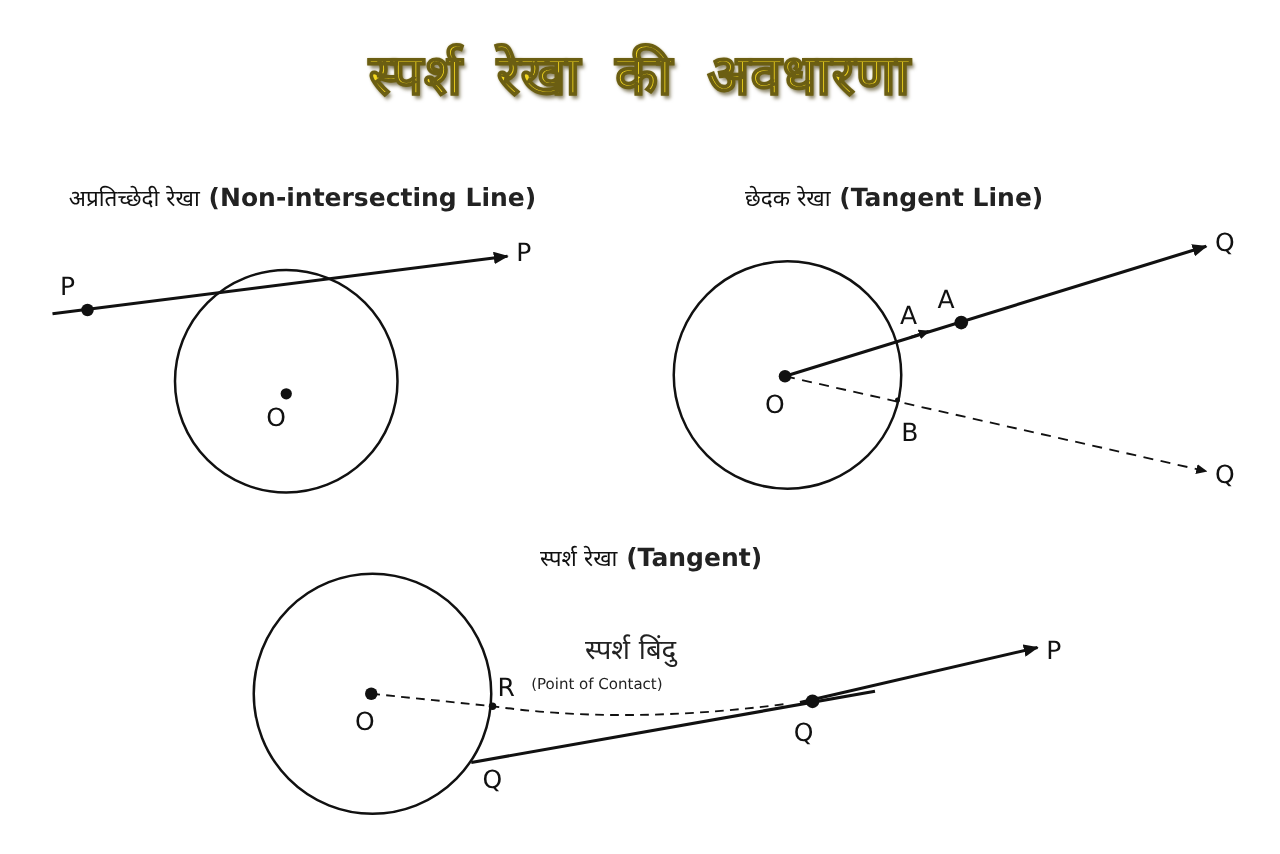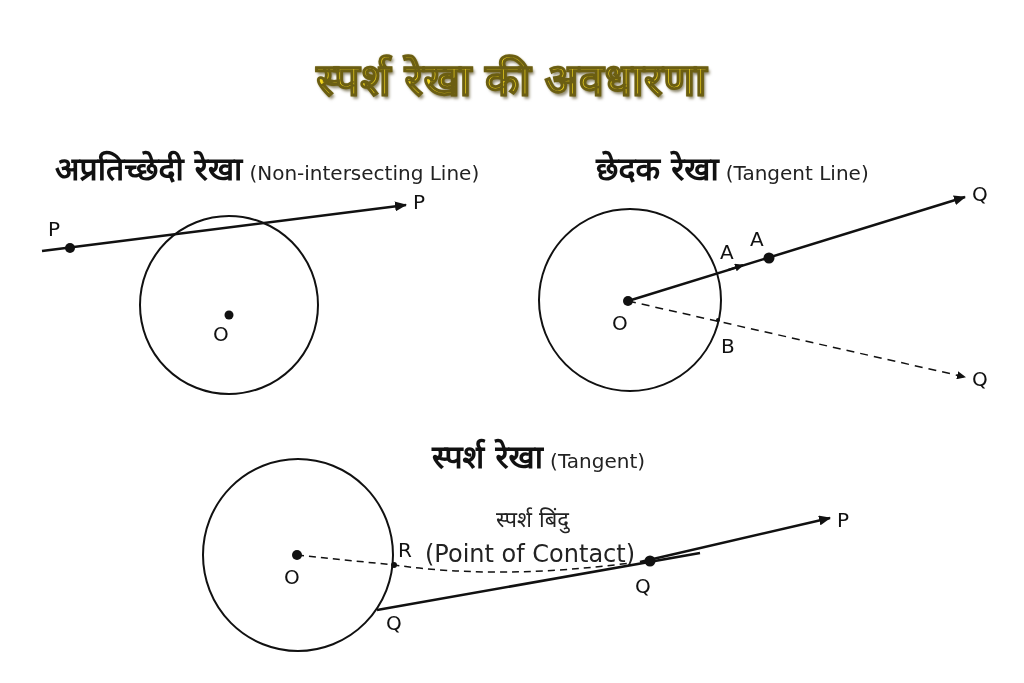--- a/index.html
+++ b/index.html
@@ -1,31 +1,30 @@
 <!DOCTYPE html>
 <html><head>
   <meta charset="utf-8">
   <style>
     html, body { margin: 0; padding: 0; background: #ffffff; }
     body { width: 1024px; height: 683px; position: relative; overflow: hidden; font-family: "DejaVu Sans", "Liberation Sans", sans-serif; }
     .title {
       position: absolute; left: 0; top: 28px; width: 1024px; text-align: center;
-      font-family: Liberation Sans, sans-serif; font-weight: bold; font-size: 44px;
+      font-family: Liberation Mono, monospace; font-weight: bold; font-size: 44px;
       color: #f5d81e; letter-spacing: 1px;
       -webkit-text-stroke: 1.5px #6b5e12;
       text-shadow: 2px 3px 3px rgba(60,50,0,0.55), 0 0 2px #7a6a10;
-      margin-top: 20px;
     }
     .heading { position: absolute; font-size: 22px; color: #111; white-space: nowrap; }
-    .heading .hi { font-family: "DejaVu Sans", sans-serif; font-weight: bold; font-size: 32px; }
-    .heading .en { font-family: "DejaVu Sans", sans-serif; font-weight: normal; font-size: 20px; color: #222; }
+    .heading .hi { font-family: "DejaVu Sans", sans-serif; font-weight: normal; font-size: 18px; }
+    .heading .en { font-family: "DejaVu Sans", sans-serif; font-weight: bold; font-size: 20px; color: #222; }
     svg.diagram { position: absolute; left: 0; top: 0; }
     .lbl { font-family: "DejaVu Sans", sans-serif; font-size: 20px; fill: #111; }
-    .contact-hi { position: absolute; left: 468px; top: 503px; font-family: "DejaVu Sans", sans-serif; font-size: 22px; color: #222; margin-left: 28px; }
-    .contact-en { position: absolute; left: 425px; top: 540px; font-family: "DejaVu Sans", sans-serif; font-size: 24px; color: #222; }
+    .contact-hi { position: absolute; left: 468px; top: 503px; font-family: "DejaVu Sans", sans-serif; font-size: 22px; color: #222; }
+    .contact-en { position: absolute; left: 425px; top: 540px; font-family: "DejaVu Sans", sans-serif; font-size: 12px; color: #222; }
   </style>
 </head>
 <body>
 
 <div class="title">स्पर्श रेखा की अवधारणा</div>
 
 <div class="heading" style="left:55px; top:146px;">
   <span class="hi">अप्रतिच्छेदी रेखा</span>
   <span class="en">(Non-intersecting Line)</span>
 </div>

